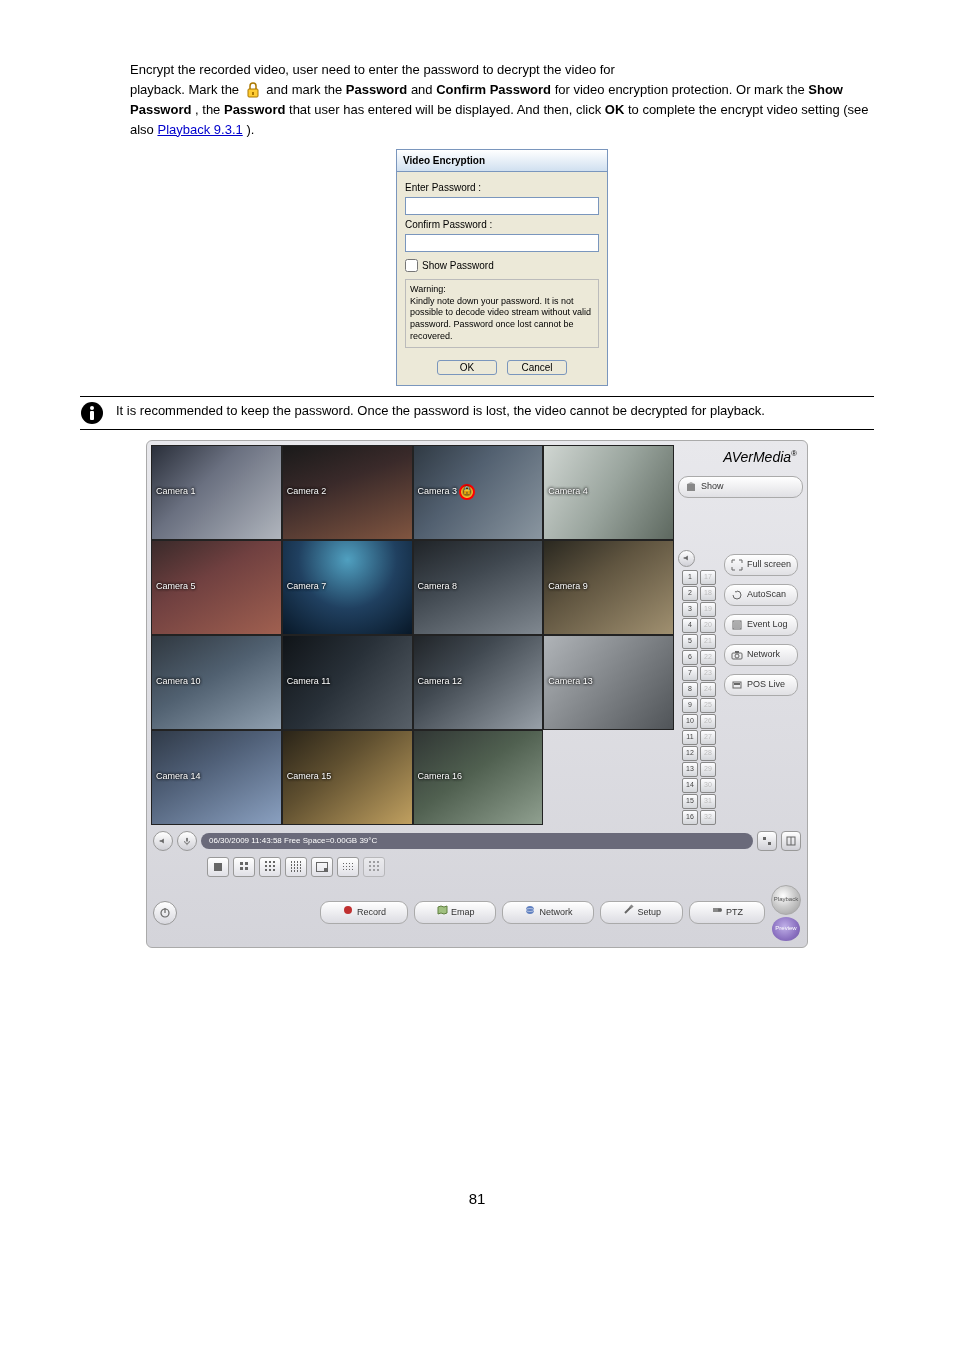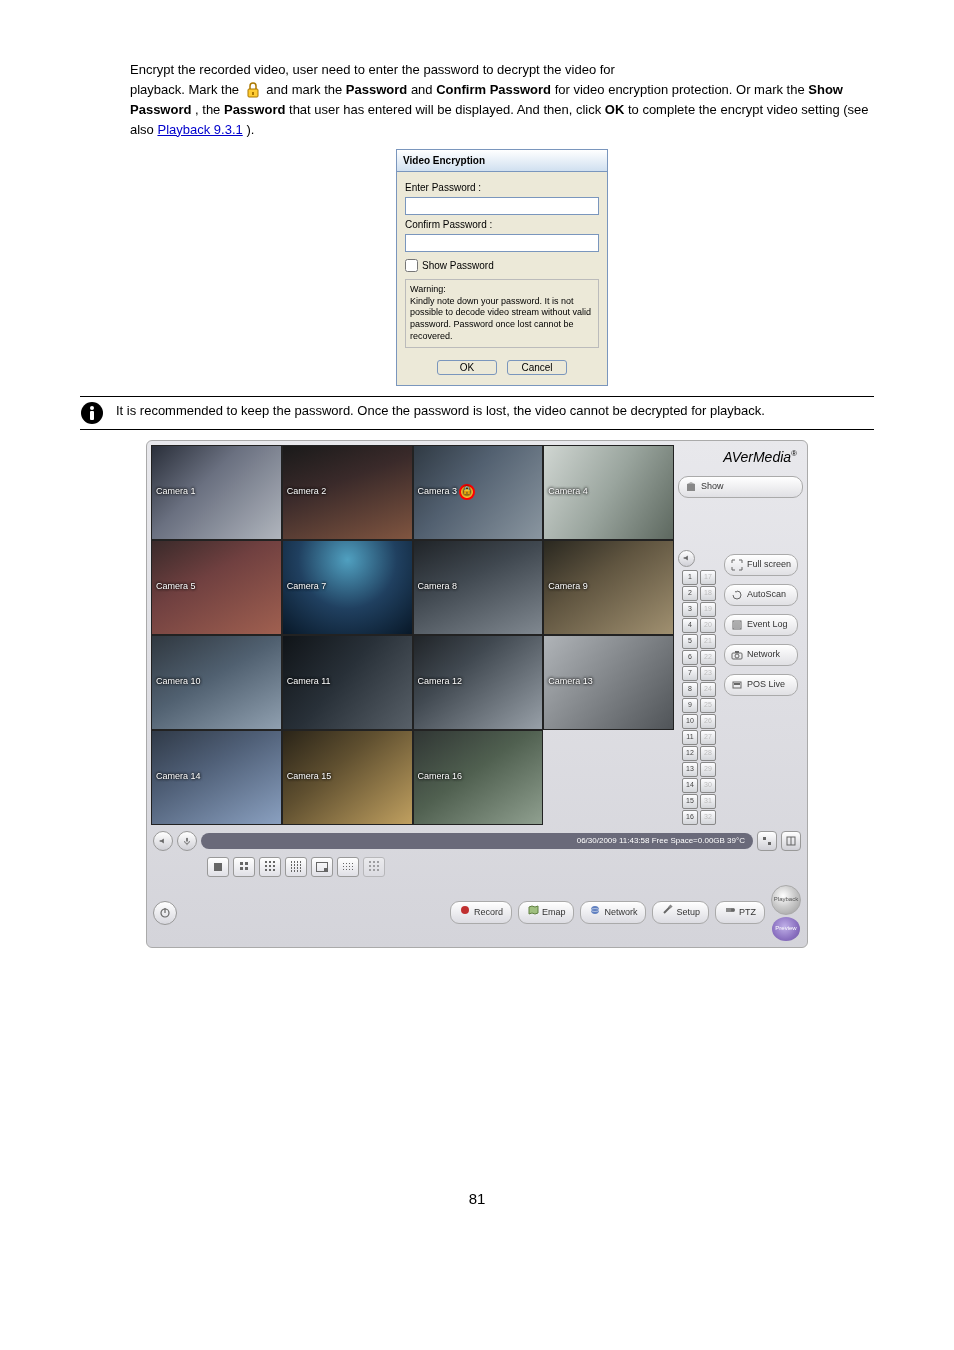--- a/index.html
+++ b/index.html
@@ -249,21 +249,21 @@
     font-size: 10px;
     cursor: pointer;
   }
   .statusbar {
     flex: 1;
     background: #6a6a7a;
     color: #fff;
     font-size: 8px;
     padding: 2px 8px;
     border-radius: 8px;
-    text-align: right;
+    text-align: left;
   }
   .layout-row {
     display: flex;
     align-items: center;
     padding: 4px 6px;
     gap: 4px;
   }
   .layout-btn {
     width: 20px;
     height: 18px;
@@ -298,21 +298,21 @@
     justify-content: center;
     cursor: pointer;
   }
   .footer-pill {
     display: flex;
     align-items: center;
     gap: 3px;
     background: linear-gradient(#fff,#dcdce2);
     border: 1px solid #aaa;
     border-radius: 9px;
-    padding: 2px 8px;
+    padding: 2px 21px;
     font-size: 9px;
     cursor: pointer;
   }
   .footer-right {
     margin-left: auto;
     display: flex;
     flex-direction: column;
     align-items: center;
     gap: 2px;
   }

